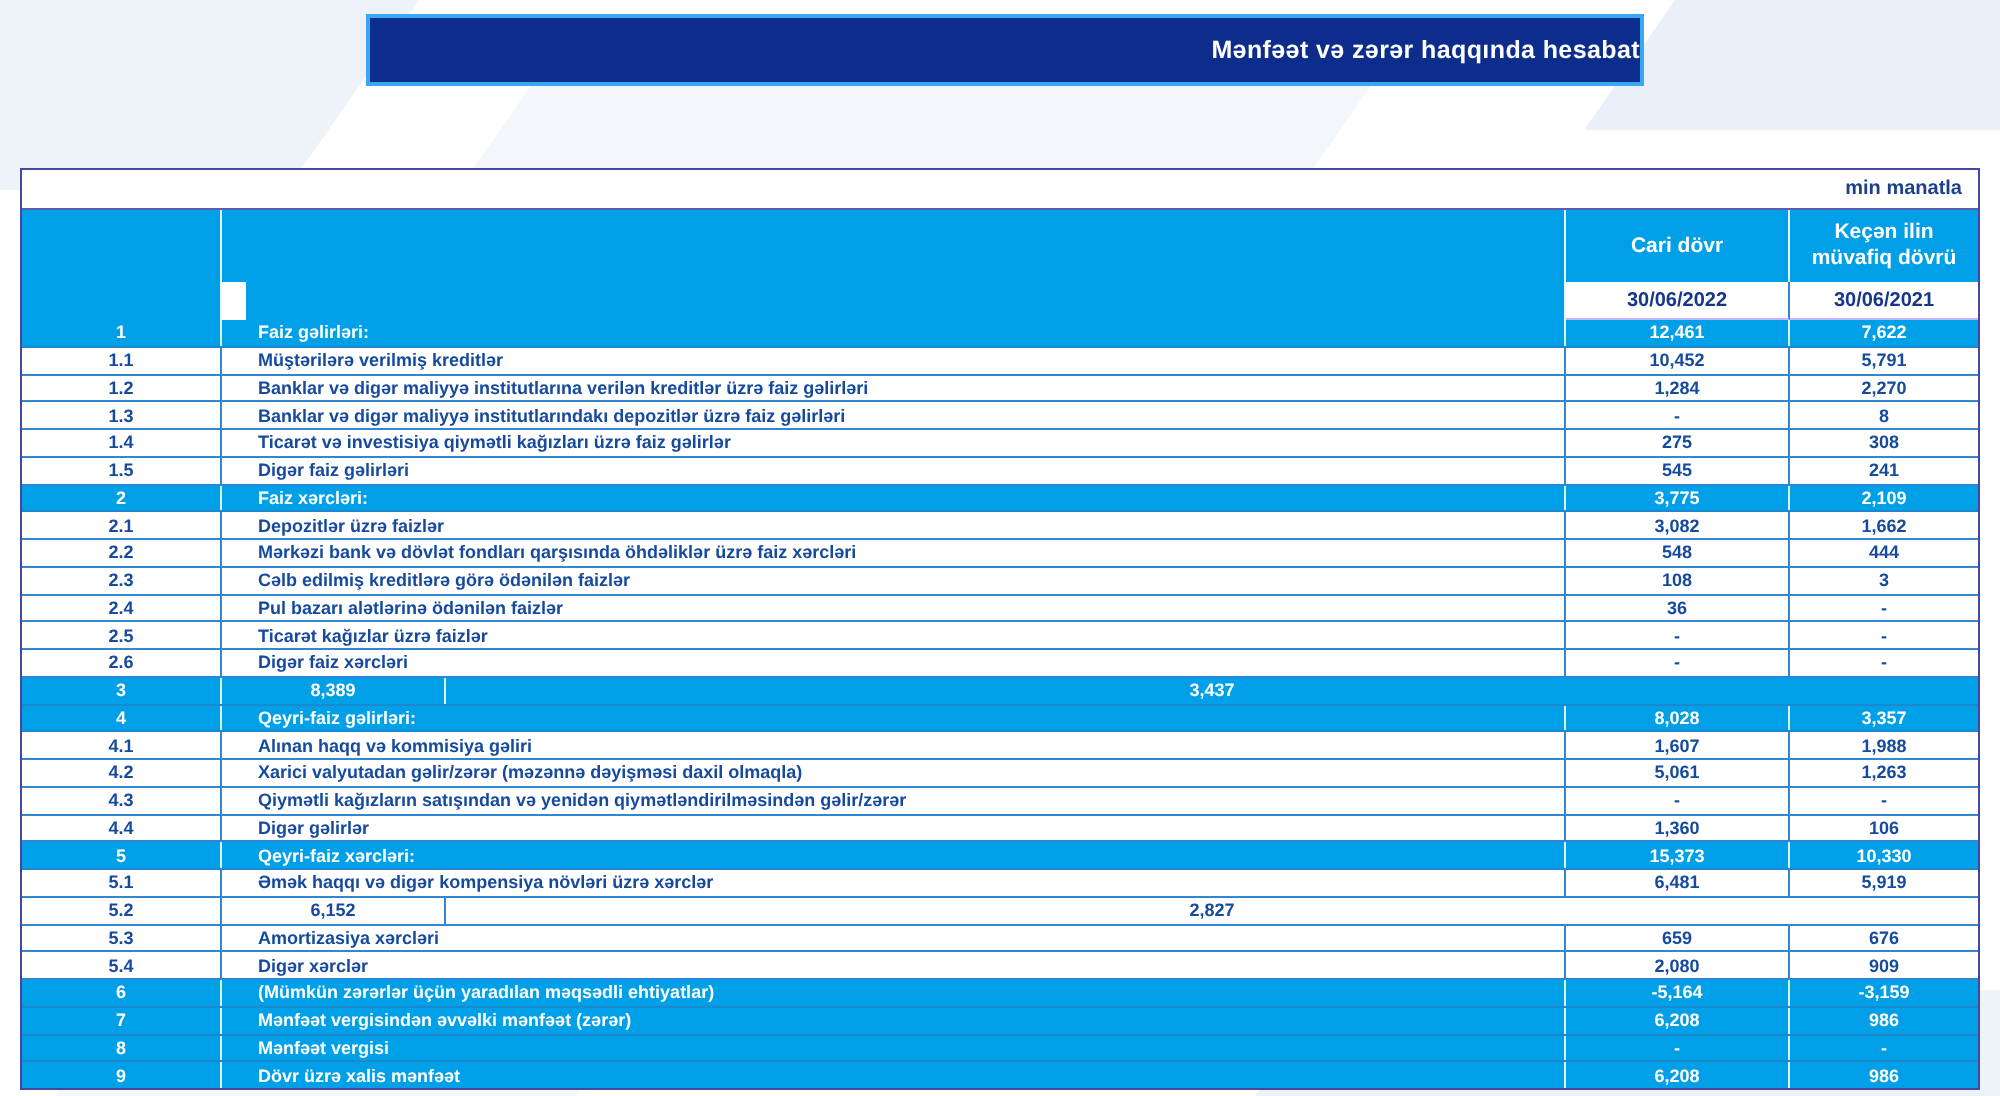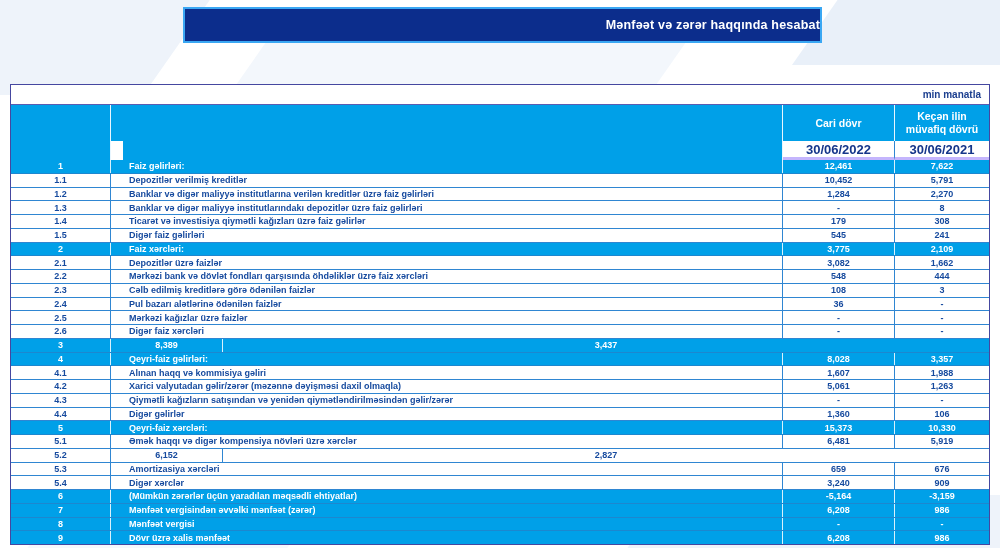--- a/index.html
+++ b/index.html
@@ -37,23 +37,23 @@
 
   .hdr-row{height:36px;flex:0 0 36px;display:flex;background:#00a0e8;}
   .hdr-row .cell{border-right:1px solid #e8f6ff;}
   .hdr-row .cell:last-child{border-right:none;}
   .hc{display:flex;align-items:center;justify-content:center;text-align:center;
       color:#ffffff;font-weight:bold;font-size:10.5px;line-height:1.2;padding:0 6px;}
 
   .date-row{height:19px;flex:0 0 19px;display:flex;}
   .date-row .blue{background:#00a0e8;border-right:1px solid #e8f6ff;}
   .date-row .date{
-    background:#ffffff;border-right:1px solid #2f86d2;border-bottom:3px solid #c4b5fd;
+    background:#ffffff;border-right:1px solid #2f86d2;border-bottom:1px solid #c4b5fd;
     display:flex;align-items:center;justify-content:center;
-    color:#15368a;font-weight:bold;font-size:13px;
+    color:#15368a;font-weight:bold;font-size:10px;
   }
   .date-row .date:last-child{border-right:none;}
 
   .c1{width:100px;flex:0 0 100px;}
   .c2{width:660px;flex:0 0 660px;margin-left:12px;}
   .c3{width:112px;flex:0 0 112px;}
   .c4{width:107px;flex:1;}
 
   #rows{flex:1;display:flex;flex-direction:column;}
   .row{flex:1;display:flex;font-size:9px;font-weight:bold;border-bottom:1px solid #2f86d2;background:#ffffff;}
@@ -101,40 +101,40 @@
 
     <div id="rows">
         <div class="row hl">
           <div class="num c1">1</div>
           <div class="lbl c2">Faiz gəlirləri:</div>
           <div class="val c3">12,461</div>
           <div class="val c4">7,622</div>
         </div>
         <div class="row">
           <div class="num c1">1.1</div>
-          <div class="lbl c2">Depozitlər verilmiş kreditlər</div>
+          <div class="lbl c2">Müştərilərə verilmiş kreditlər</div>
           <div class="val c3">10,452</div>
           <div class="val c4">5,791</div>
         </div>
         <div class="row">
           <div class="num c1">1.2</div>
           <div class="lbl c2">Banklar və digər maliyyə institutlarına verilən kreditlər üzrə faiz gəlirləri</div>
           <div class="val c3">1,284</div>
           <div class="val c4">2,270</div>
         </div>
         <div class="row">
           <div class="num c1">1.3</div>
           <div class="lbl c2">Banklar və digər maliyyə institutlarındakı depozitlər üzrə faiz gəlirləri</div>
           <div class="val c3">-</div>
           <div class="val c4">8</div>
         </div>
         <div class="row">
           <div class="num c1">1.4</div>
           <div class="lbl c2">Ticarət və investisiya qiymətli kağızları üzrə faiz gəlirlər</div>
-          <div class="val c3">179</div>
+          <div class="val c3">275</div>
           <div class="val c4">308</div>
         </div>
         <div class="row">
           <div class="num c1">1.5</div>
           <div class="lbl c2">Digər faiz gəlirləri</div>
           <div class="val c3">545</div>
           <div class="val c4">241</div>
         </div>
         <div class="row hl">
           <div class="num c1">2</div>
@@ -161,21 +161,21 @@
           <div class="val c4">3</div>
         </div>
         <div class="row">
           <div class="num c1">2.4</div>
           <div class="lbl c2">Pul bazarı alətlərinə ödənilən faizlər</div>
           <div class="val c3">36</div>
           <div class="val c4">-</div>
         </div>
         <div class="row">
           <div class="num c1">2.5</div>
-          <div class="lbl c2">Mərkəzi kağızlar üzrə faizlər</div>
+          <div class="lbl c2">Ticarət kağızlar üzrə faizlər</div>
           <div class="val c3">-</div>
           <div class="val c4">-</div>
         </div>
         <div class="row">
           <div class="num c1">2.6</div>
           <div class="lbl c2">Digər faiz xərcləri</div>
           <div class="val c3">-</div>
           <div class="val c4">-</div>
         </div>
         <div class="row hl">
@@ -232,21 +232,21 @@
         </div>
         <div class="row">
           <div class="num c1">5.3</div>
           <div class="lbl c2">Amortizasiya xərcləri</div>
           <div class="val c3">659</div>
           <div class="val c4">676</div>
         </div>
         <div class="row">
           <div class="num c1">5.4</div>
           <div class="lbl c2">Digər xərclər</div>
-          <div class="val c3">3,240</div>
+          <div class="val c3">2,080</div>
           <div class="val c4">909</div>
         </div>
         <div class="row hl">
           <div class="num c1">6</div>
           <div class="lbl c2">(Mümkün zərərlər üçün yaradılan məqsədli ehtiyatlar)</div>
           <div class="val c3">-5,164</div>
           <div class="val c4">-3,159</div>
         </div>
         <div class="row hl">
           <div class="num c1">7</div>

